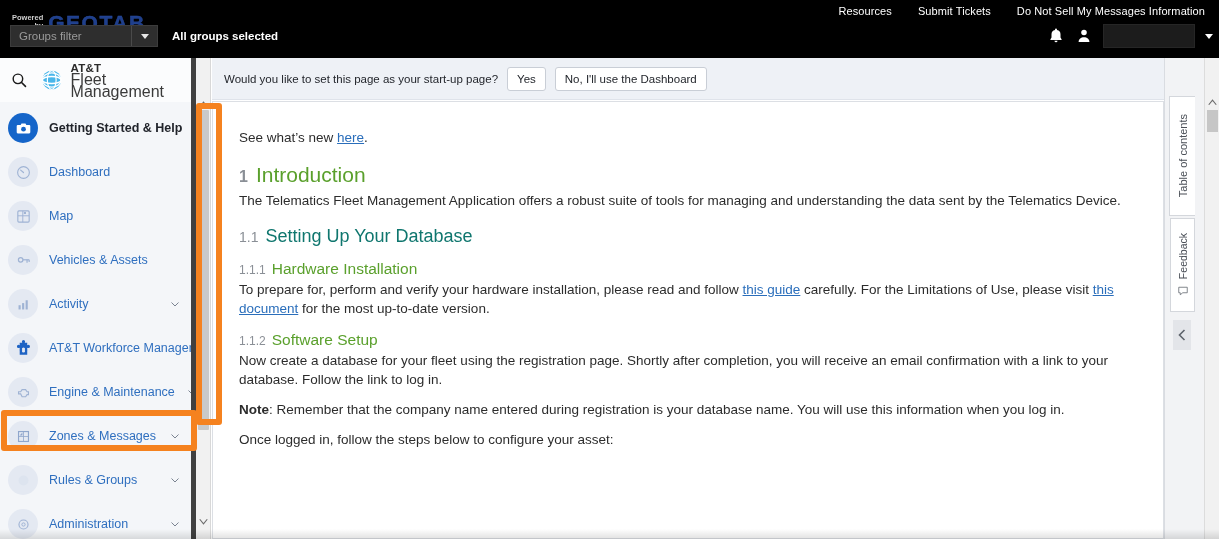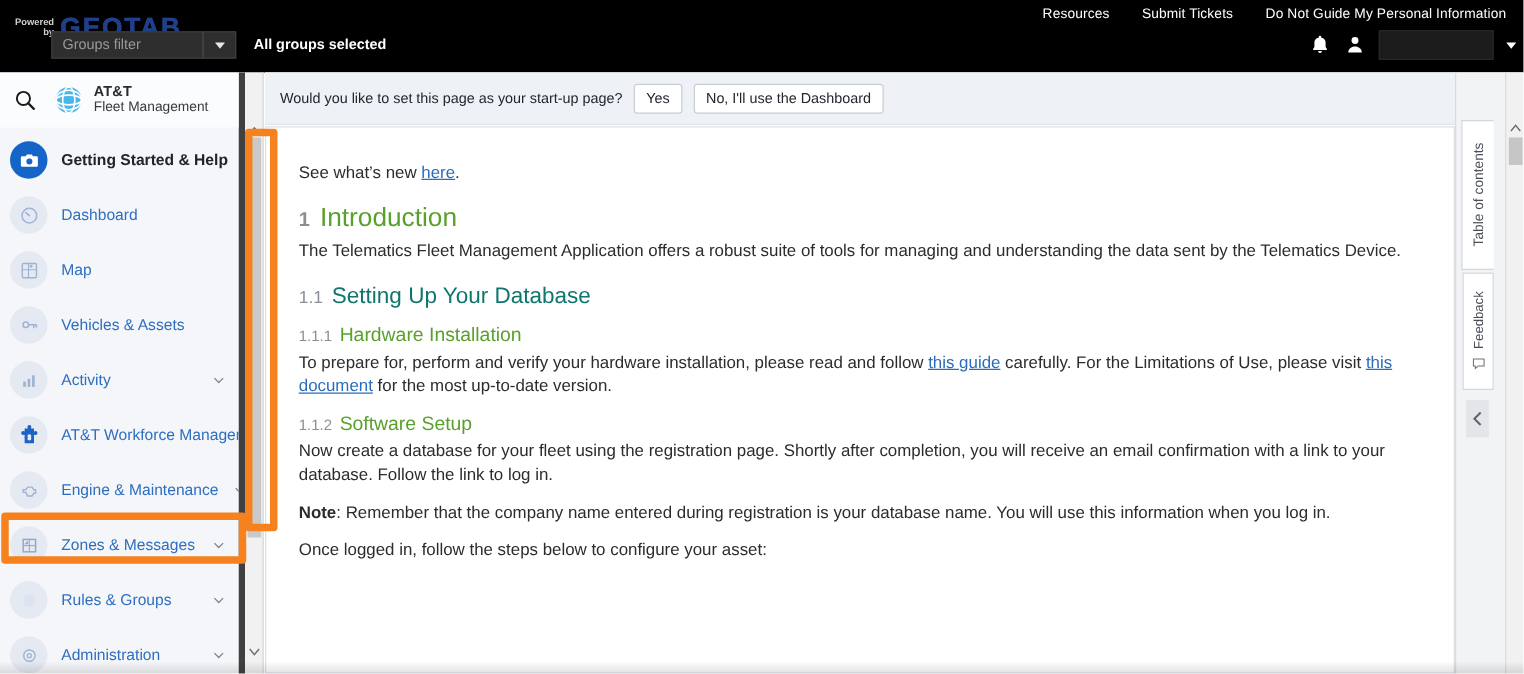--- a/index.html
+++ b/index.html
@@ -45,21 +45,21 @@
   }
   .geotab-word {
     font-size: 21px; letter-spacing: 1.5px;
     color: #1f3f8c;
     font-weight: bold;
     line-height: 22px;
     -webkit-text-stroke: 0.4px #2a4fa3;
   }
   .groups-row {
     position: absolute; left: 10px; top: 25px;
-    display: flex; align-items: center; gap: 14px; margin-left: 31px;
+    display: flex; align-items: center; gap: 14px;
   }
   .groups-filter {
     display: flex; align-items: stretch;
     width: 148px; height: 22px;
     background: #2e2e2e;
     border: 1px solid #3c3c3c;
   }
   .groups-filter .gf-text {
     flex: 1; display: flex; align-items: center;
     padding-left: 8px;
@@ -110,21 +110,21 @@
     height: 44px;
     display: flex; align-items: center;
     padding-left: 10px; gap: 12px;
     background: #fbfcfd;
   }
   .search-icon { width: 20px; height: 20px; }
   .att-brand { display: flex; align-items: center; gap: 7px; }
   .att-globe { width: 26px; height: 26px; display:block; }
   .att-text { line-height: 12px; }
   .att-text .l1 { font-size: 11.5px; font-weight: bold; color: #2b2b2b; letter-spacing:.2px;}
-  .att-text .l2 { font-size: 11px; color: #3a3a3a; }
+  .att-text .l2 { font-size: 16px; color: #3a3a3a; }
 
   .nav-list { padding-top: 4px; }
   .nav-item {
     position: relative;
     height: 44px;
     display: flex; align-items: center;
     padding-left: 8px; padding-right: 10px;
     gap: 11px;
     cursor: pointer;
   }
@@ -314,21 +314,21 @@
       <div class="geotab-powered">
         <div>Powered</div>
         <div>by</div>
       </div>
       <div class="geotab-word">GEOTAB</div>
     </div>
 
     <div class="topbar-links">
       <a href="#">Resources</a>
       <a href="#">Submit Tickets</a>
-      <a href="#">Do Not Guide My Personal Information</a>
+      <a href="#">Do Not Sell My Messages Information</a>
     </div>
 
     <div class="groups-row">
       <div class="groups-filter">
         <div class="gf-text">Groups filter</div>
         <div class="gf-arrow">
           <div class="caret-down"></div>
         </div>
       </div>
       <div class="groups-selected">All groups selected</div>

